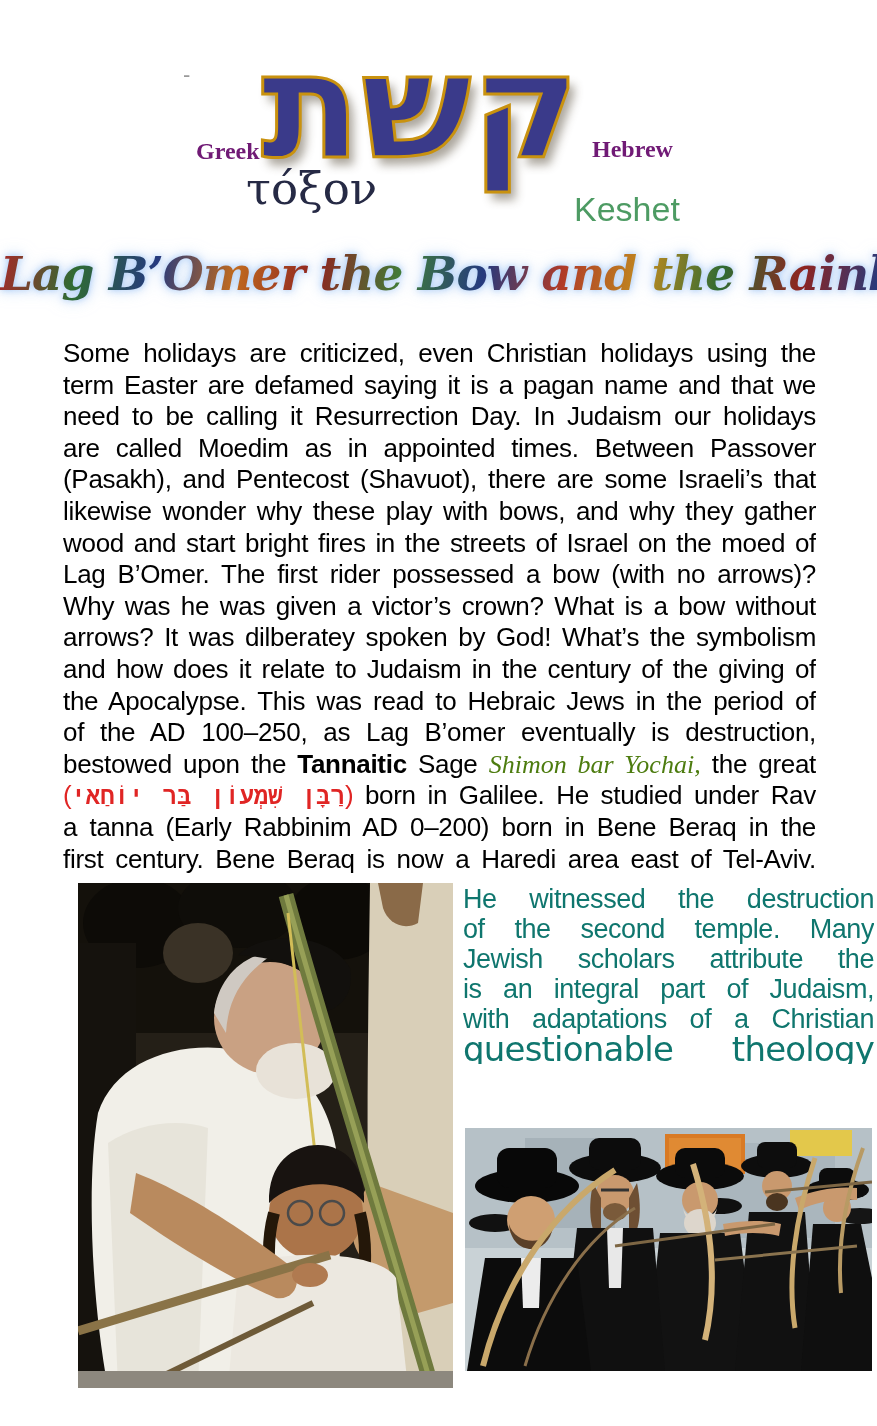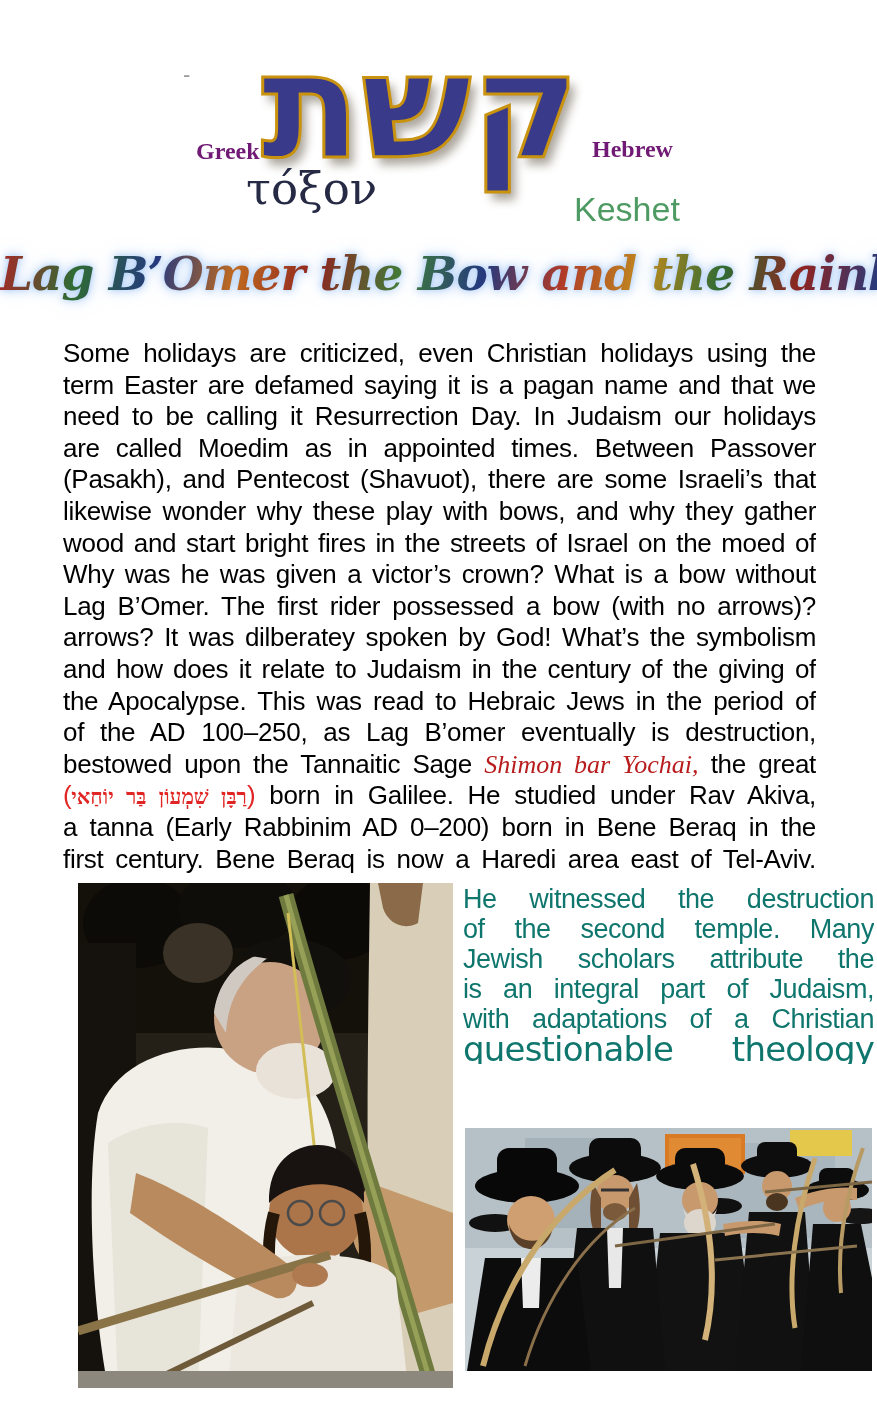--- a/index.html
+++ b/index.html
@@ -46,28 +46,28 @@
 
   
   .para {
     position:absolute; left:63px; top:338px; width:753px;
     font-size:26px; letter-spacing:-0.3px; color:#000;
   }
   .jline {
     height:31.6px; line-height:31.6px; overflow:hidden;
     text-align:justify; text-align-last:justify;
   }
-  .bold-sans { font-weight:normal; }
+  .bold-sans { font-weight:bold; }
   .red { color:#e02524; }
   .red-italic {
-    color:#b91c1c; font-family:"Liberation Serif", serif; font-style:italic;
+    color:#4d7c0f; font-family:"Liberation Serif", serif; font-style:italic;
     letter-spacing:0;
   }
   .hebrew-inline {
-    font-family:Liberation Serif, serif; font-size:21px; font-weight:bold;
+    font-family:Liberation Mono, monospace; font-size:24px; font-weight:bold;
     letter-spacing:0;
   }
 
   
   .photo-left {
     position:absolute; left:78px; top:883px; width:375px; height:505px;
     background:#241f17;
   }
   .side-col {
     position:absolute; left:463px; top:884px; width:411px;
@@ -100,22 +100,22 @@
   <h1 class="rainbow-title">Lag B’Omer the Bow and the Rainbow</h1>
 
   <div class="para">
     <div class="jline">Some holidays are criticized, even Christian holidays using the</div>
     <div class="jline">term Easter are defamed saying it is a pagan name and that we</div>
     <div class="jline">need to be calling it Resurrection Day.  In Judaism our holidays</div>
     <div class="jline">are called Moedim as in appointed times.  Between Passover</div>
     <div class="jline">(Pasakh), and Pentecost (Shavuot), there are some Israeli’s that</div>
     <div class="jline">likewise wonder why these play with bows, and why they gather</div>
     <div class="jline">wood and start bright fires in the streets of Israel on the moed of</div>
+    <div class="jline">Lag B’Omer.  The first rider possessed a bow (with no arrows)?</div>
     <div class="jline">Why was he was given a victor’s crown? What is a bow without</div>
-    <div class="jline">Lag B’Omer.  The first rider possessed a bow (with no arrows)?</div>
     <div class="jline">arrows? It was dilberatey spoken by God!  What’s the symbolism</div>
     <div class="jline">and how does it relate to Judaism in the century of the giving of</div>
     <div class="jline">the Apocalypse. This was read to Hebraic Jews in the period of</div>
     <div class="jline">of the AD 100–250, as Lag B’omer eventually is destruction,</div>
     <div class="jline"><span>bestowed upon the </span><span class="bold-sans">Tannaitic</span><span> Sage </span><span class="red-italic">Shimon bar Yochai,</span><span> the great</span></div>
     <div class="jline"><span class="red">(</span><span class="red hebrew-inline" dir="rtl">רַבָּן שִׁמְעוֹן בַּר יוֹחַאי</span><span class="red">)</span><span> born in Galilee.  He studied under Rav Akiva,</span></div>
     <div class="jline">a tanna (Early Rabbinim AD 0–200) born in Bene Beraq in the</div>
     <div class="jline">first century.  Bene Beraq is now a Haredi area east of Tel-Aviv.</div>
   </div>
 

